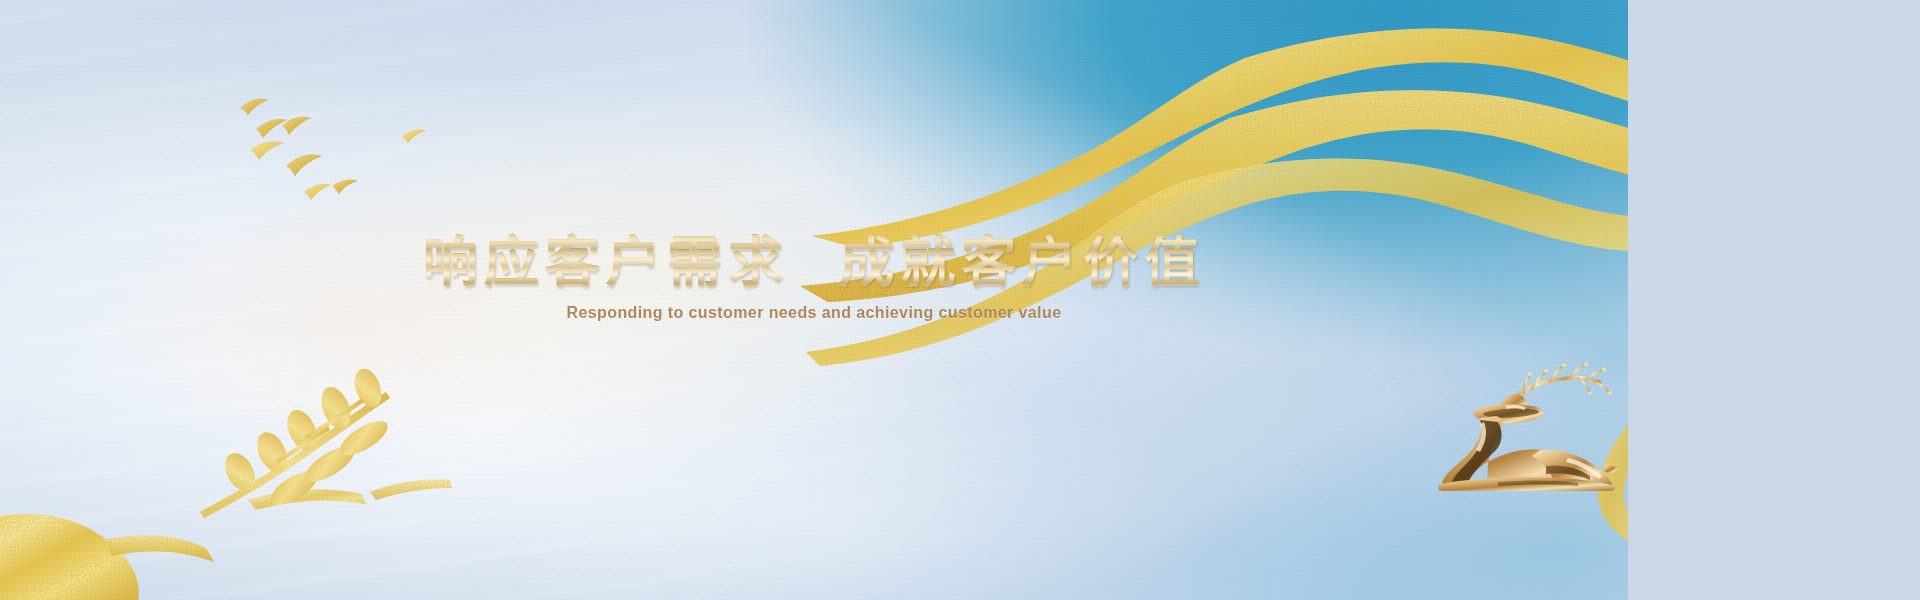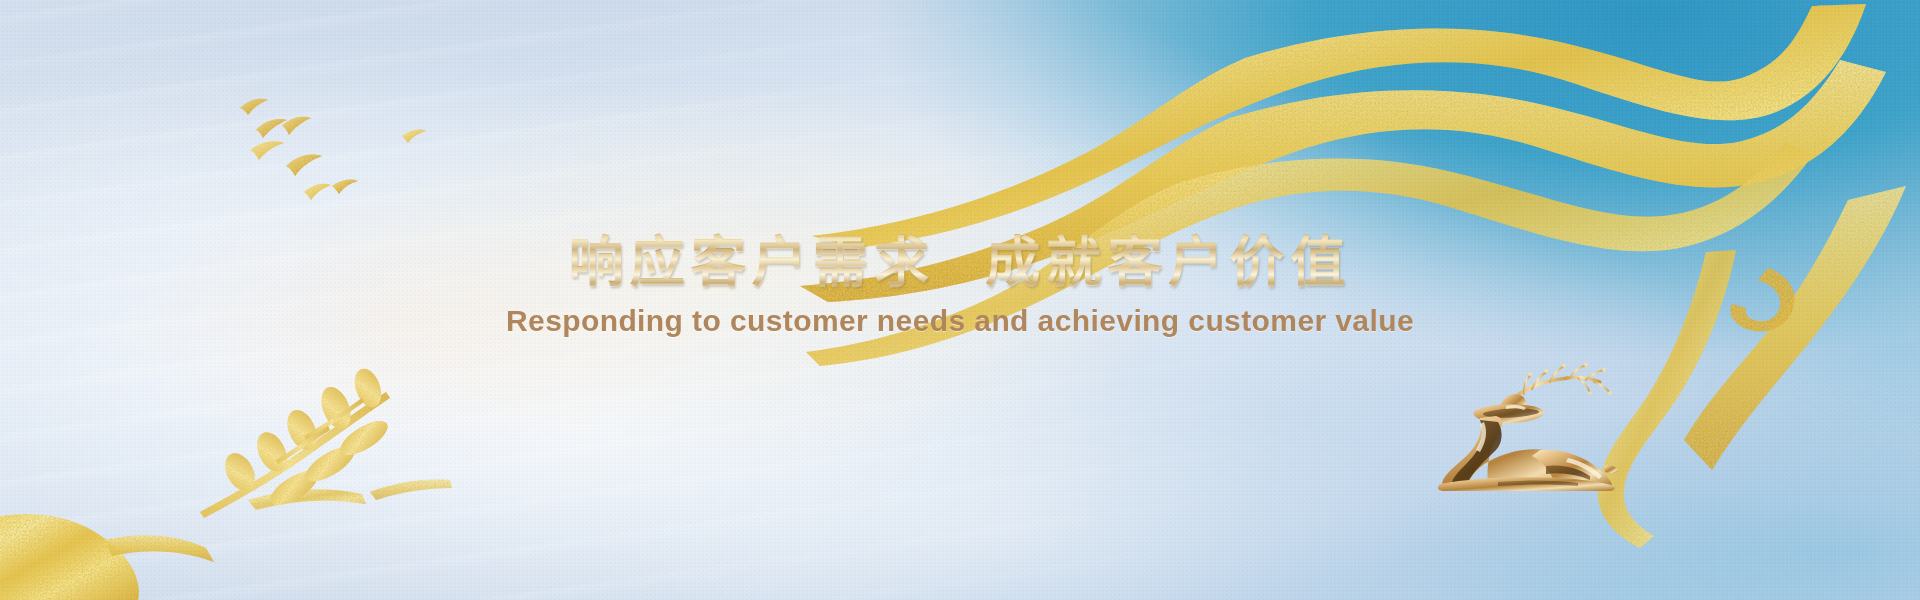--- a/index.html
+++ b/index.html
@@ -7,21 +7,21 @@
     margin: 0;
     padding: 0;
     background: #ccd8e8;
   }
   body {
     font-family: "Liberation Sans", "DejaVu Sans", sans-serif;
   }
 
   .banner {
     position: relative;
-    width: 1920px;
+    width: 1628px;
     height: 600px;
     overflow: hidden;
     background: #c9d7e9;
   }
 
   
   .bg-layer {
     position: absolute;
     inset: 0;
     pointer-events: none;
@@ -168,21 +168,21 @@
 
   .headline-wrap {
     position: relative;
     display: inline-block;
   }
 
   .subtitle {
     margin: 13px 0 0 0;
     font-family: "Liberation Sans", "DejaVu Sans", sans-serif;
     font-weight: 700;
-    font-size: 30px;
+    font-size: 16px;
     letter-spacing: .4px;
     color: #b0865c;
     text-shadow: 0 1px 0 rgba(255,255,255,0.45);
   }
 
   
   .ornament { position: absolute; pointer-events: none; }
 
   #birds-flock   { left: 238px; top: 88px;  width: 190px; height: 140px; }
   #leaf-sprig    { left: 196px; top: 368px; width: 210px; height: 150px; }

